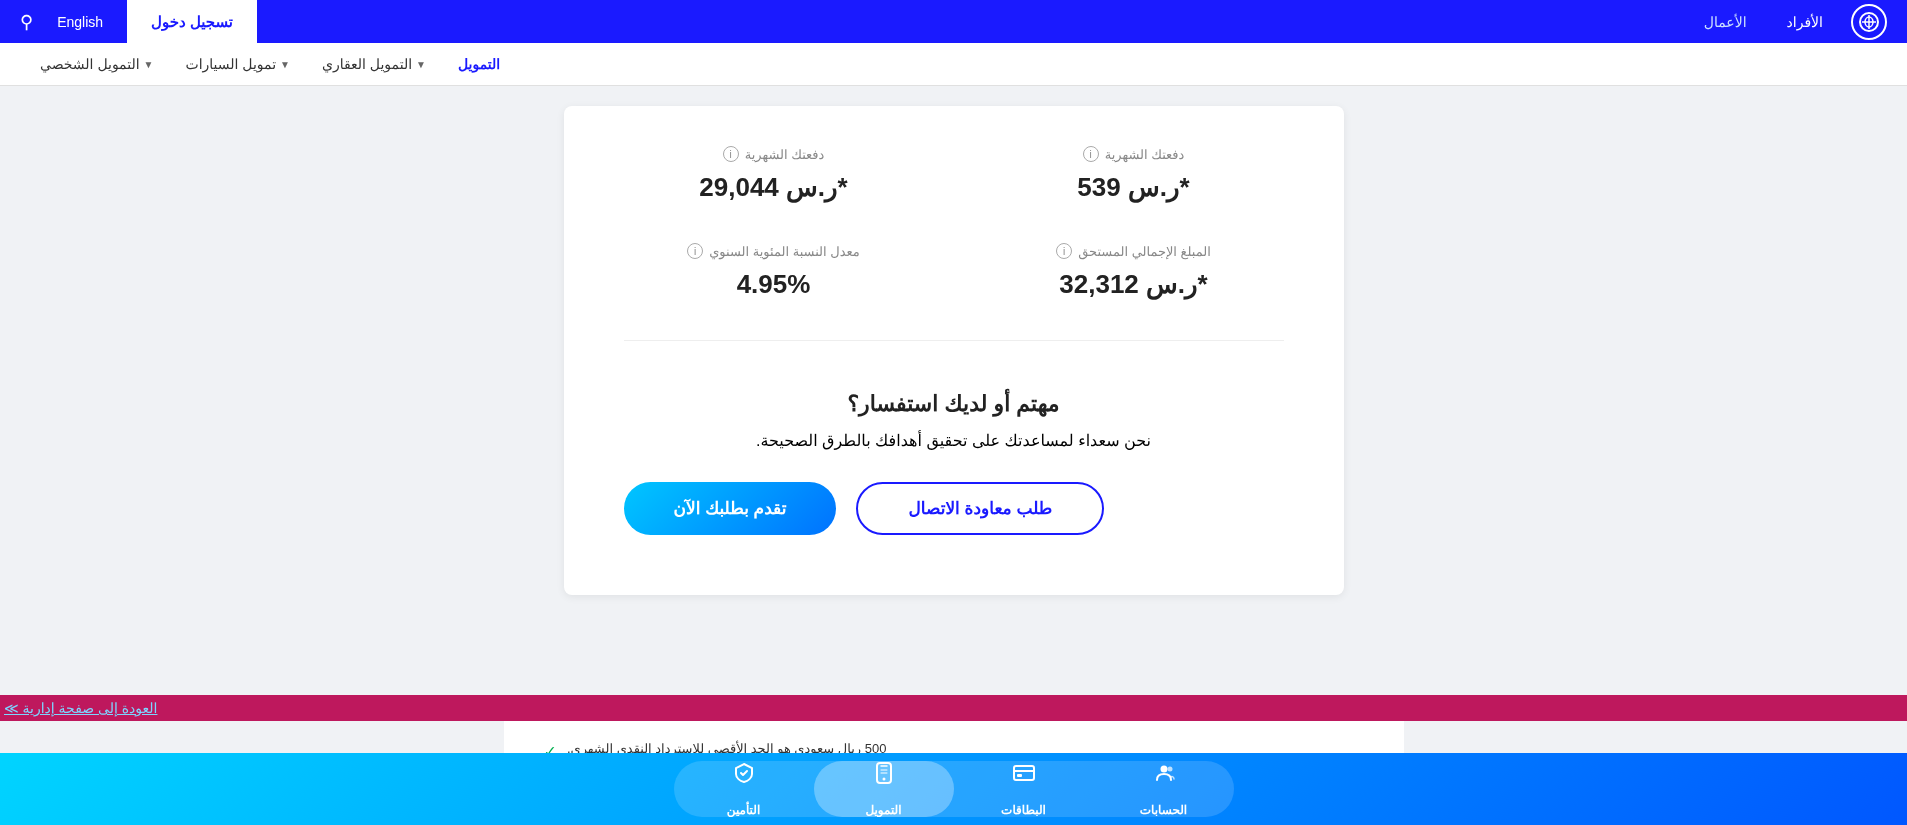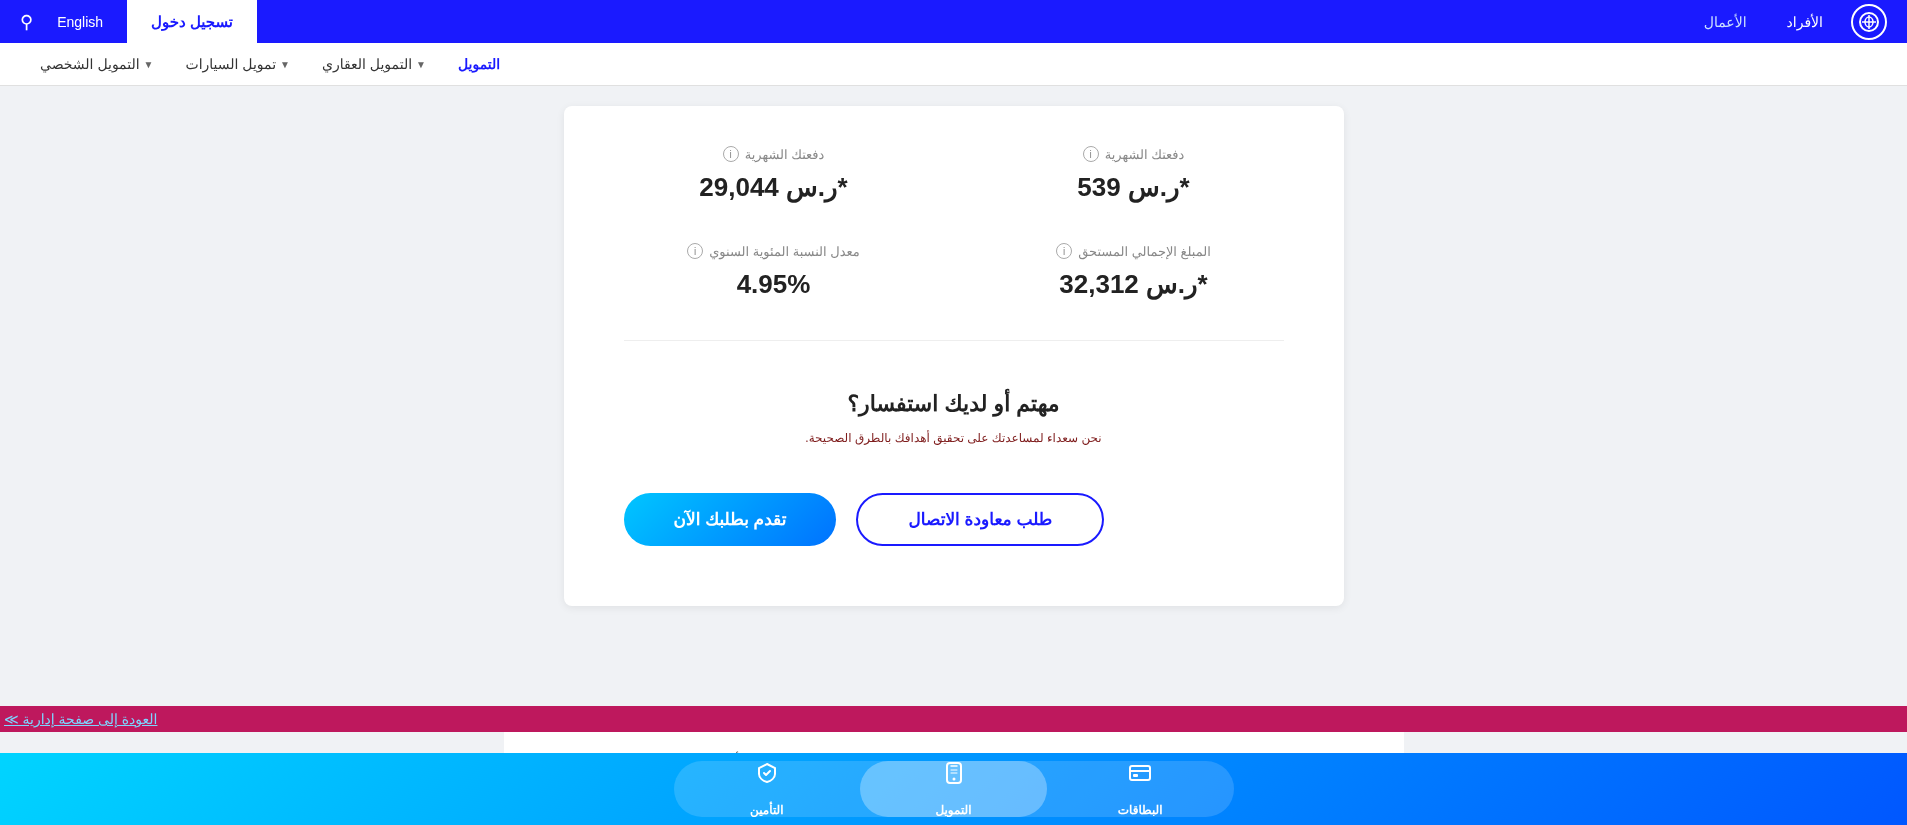--- a/index.html
+++ b/index.html
@@ -173,23 +173,23 @@
     }
 
     .cta-title {
       font-size: 22px;
       font-weight: 700;
       color: #222;
       margin-bottom: 14px;
     }
 
     .cta-subtitle {
-      font-size: 12px;
-      color: #7f1d1d;
-      margin-bottom: 48px;
+      font-size: 16px;
+      color: #000000;
+      margin-bottom: 32px;
     }
 
     .cta-buttons {
       display: flex;
       justify-content: flex-start;
       gap: 20px;
       flex-direction: row-reverse;
     }
 
     .btn-primary {
@@ -418,20 +418,32 @@
   <div class="info-list-item">
     <span>الاسترداد النقدي مؤهل على المعاملات التي تتم على فئات الاسترداد النقدي المؤهلة. حسب الشروط والأحكام.</span>
     <span class="check-icon">✓</span>
   </div>
 
 </div>
 
 <div class="bottom-bar">
   <div class="bottom-tabs">
 
+    <div class="bottom-tab">
+      <span class="tab-icon">
+        
+        <svg width="24" height="24" viewBox="0 0 24 24" fill="white">
+          <circle cx="12" cy="8" r="3.5"></circle>
+          <path d="M5 19 C5 15 8 13 12 13 C16 13 19 15 19 19" stroke="white" stroke-width="2" fill="none" stroke-linecap="round"></path>
+          <circle cx="18" cy="8" r="2.5" fill="rgba(255,255,255,0.7)"></circle>
+          <path d="M19 16 C20 15 22 16 22 18" stroke="rgba(255,255,255,0.7)" stroke-width="1.5" fill="none" stroke-linecap="round"></path>
+        </svg>
+      </span>
+      <span>الحسابات</span>
+    </div>
 
     <div class="bottom-tab">
       <span class="tab-icon">
         
         <svg width="24" height="24" viewBox="0 0 24 24" fill="none">
           <rect x="2" y="5" width="20" height="14" rx="2" stroke="white" stroke-width="2"></rect>
           <line x1="2" y1="10" x2="22" y2="10" stroke="white" stroke-width="2"></line>
           <rect x="5" y="13" width="5" height="3" rx="1" fill="white"></rect>
         </svg>
       </span>

